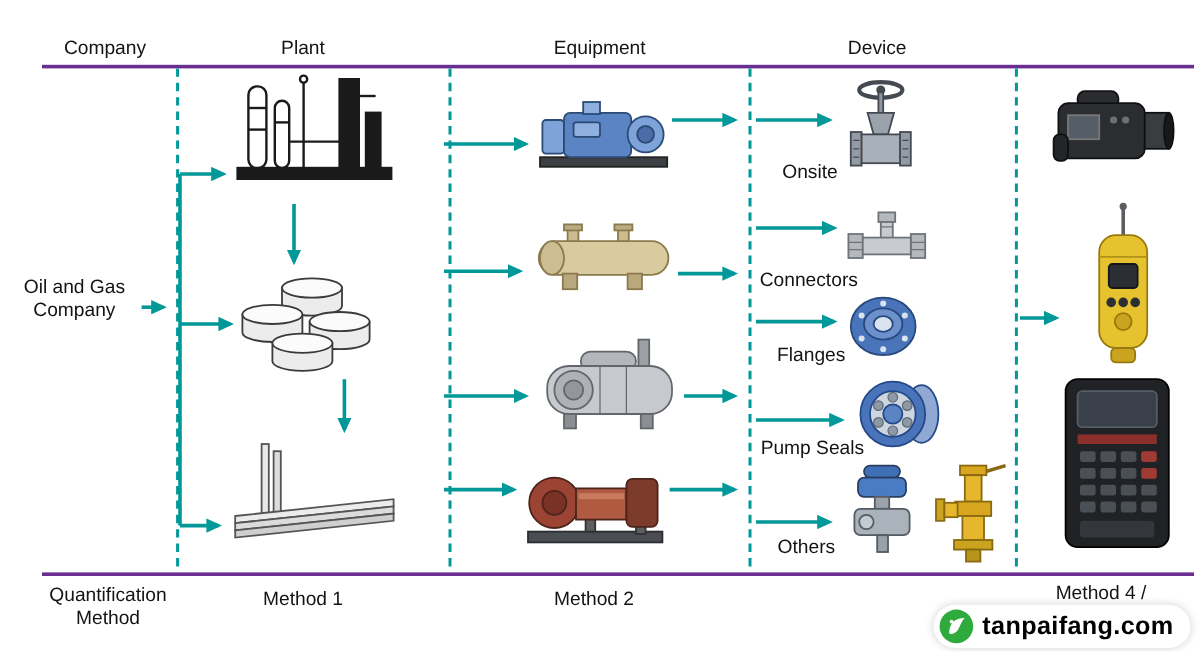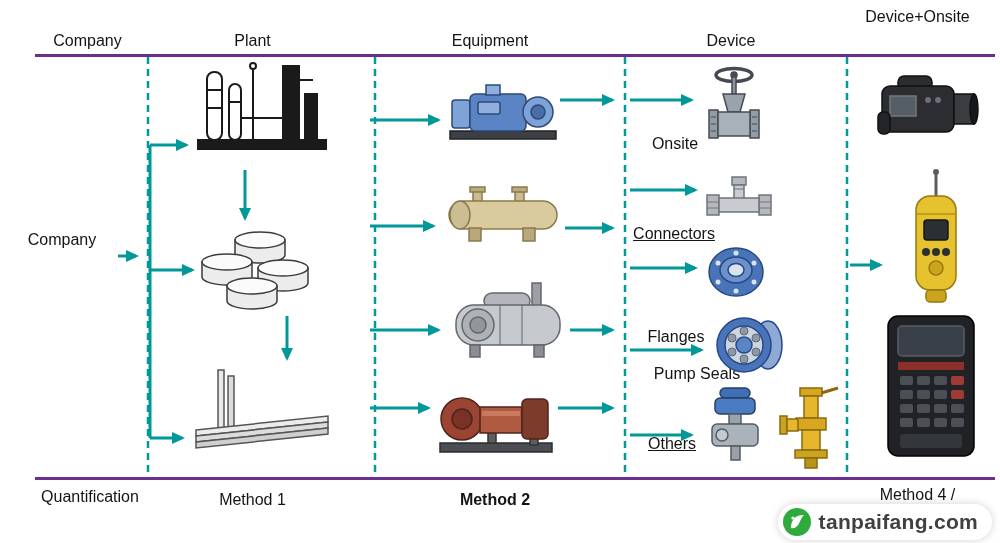--- a/index.html
+++ b/index.html
@@ -10,39 +10,39 @@
   .lbl { font-size:16px; text-align:center; line-height:19px; color:#141414; }
   .rule { position:absolute; height:3px; background:#6b2d90; }
   .img-box { position:absolute; }
   .img-box svg { display:block; width:100%; height:100%; }
   .watermark {
     position:absolute; right:8px; bottom:3px; z-index:5;
     display:flex; align-items:center; gap:7px;
     background:#ffffff; border-radius:19px; padding:3px 14px 3px 4px;
     box-shadow:0 0 8px rgba(0,0,0,0.18);
   }
-  .wm-text { font-size:21px; font-weight:bold; color:#404040; letter-spacing:0.3px; }
+  .wm-text { font-size:21px; font-weight:bold; color:#000000; letter-spacing:0.3px; }
 </style>
 </head>
 <body>
 
 <div id="canvas">
 
   <div class="abs lbl" style="left:30px; top:31px; width:115px;">Company</div>
   <div class="abs lbl" style="left:195px; top:31px; width:115px;">Plant</div>
-  <div class="abs lbl" style="left:430px; top:31px; width:120px;">Equipment</div>
+  <div class="abs lbl" style="left:418px; top:31px; width:120px;text-align:right;">Equipment</div>
   <div class="abs lbl" style="left:672px; top:31px; width:118px;">Device</div>
   <div class="abs lbl" style="left:845px; top:7px; width:145px;">
-    <div>Device+Onsite</div>
   </div>
 
   <div class="rule" style="left:35px; top:54px; width:960px;"></div>
   <div class="rule" style="left:35px; top:477px; width:960px;"></div>
 
   <div class="abs lbl" style="left:2px; top:230px; width:120px;">
+    <div>Oil and Gas</div>
     <div>Company</div>
   </div>
 
   <svg class="abs" width="1000" height="543" style="left:0; top:0;">
     <defs>
       <marker id="ah" markerUnits="userSpaceOnUse" markerWidth="13" markerHeight="12" refX="10" refY="6" orient="auto">
         <path d="M0,0 L13,6 L0,12 Z" fill="#009898"></path>
       </marker>
     </defs>
     <g stroke="#009898" stroke-width="2.5" fill="none">
@@ -176,24 +176,24 @@
         <circle cx="26" cy="38" r="21" fill="#9c4434"></circle>
         <circle cx="26" cy="38" r="10" fill="#7a3226"></circle>
         <rect x="44" y="26" width="42" height="26" fill="#b05a42"></rect>
         <rect x="46" y="30" width="38" height="5" fill="#c97a5e" stroke="none"></rect>
         <rect x="86" y="18" width="26" height="40" rx="5" fill="#7d3b2c"></rect>
       </g>
     </svg>
   </div>
 
   <div class="abs lbl" style="left:640px; top:134px; width:70px;">Onsite</div>
-  <div class="abs lbl" style="left:630px; top:224px; width:88px;text-decoration:underline;">Connectors</div>
-  <div class="abs lbl" style="left:638px; top:287px; width:76px;margin-top:40px;">Flanges</div>
-  <div class="abs lbl" style="left:630px; top:364px; width:94px;margin-left:20px;">Pump Seals</div>
-  <div class="abs lbl" style="left:636px; top:434px; width:72px;text-decoration:underline;">Others</div>
+  <div class="abs lbl" style="left:630px; top:224px; width:88px;">Connectors</div>
+  <div class="abs lbl" style="left:638px; top:287px; width:76px;">Flanges</div>
+  <div class="abs lbl" style="left:630px; top:364px; width:94px;">Pump Seals</div>
+  <div class="abs lbl" style="left:636px; top:447px; width:72px;">Others</div>
 
   <div class="img-box" style="left:703px; top:64px; width:62px; height:88px;">
     <svg viewBox="0 0 62 88">
       <g stroke="#454a52" stroke-width="1.5">
         <ellipse cx="31" cy="11" rx="18" ry="6.5" fill="none" stroke-width="3.5"></ellipse>
         <circle cx="31" cy="11" r="3" fill="#454a52"></circle>
         <rect x="29" y="13" width="4" height="17" fill="#8d959e"></rect>
         <path d="M20,30 h22 l-5,18 h-12 Z" fill="#9aa2ab"></path>
         <rect x="6" y="46" width="9" height="28" fill="#939ba4"></rect>
         <rect x="47" y="46" width="9" height="28" fill="#939ba4"></rect>
@@ -345,23 +345,24 @@
             <rect x="50" y="106" width="13" height="9" rx="2"></rect>
             <rect x="67" y="106" width="13" height="9" rx="2"></rect>
         </g>
         <rect x="16" y="122" width="62" height="14" rx="3" fill="#33373c" stroke="none"></rect>
       </g>
     </svg>
   </div>
 
   <div class="abs lbl" style="left:25px; top:487px; width:130px;">
     <div>Quantification</div>
+    <div>Method</div>
   </div>
   <div class="abs lbl" style="left:195px; top:490px; width:115px;">Method 1</div>
-  <div class="abs lbl" style="left:435px; top:490px; width:120px;font-weight:bold;">Method 2</div>
+  <div class="abs lbl" style="left:435px; top:490px; width:120px;">Method 2</div>
   <div class="abs lbl" style="left:850px; top:485px; width:135px;">
     <div>Method 4 /</div>
     <div>Method 5</div>
   </div>
 
   <div class="watermark">
     <svg width="30" height="30" viewBox="0 0 30 30">
       <circle cx="15" cy="15" r="14" fill="#2faa3c"></circle>
       <path d="M9,21 C9,12.5 13.5,8 22,8 C18.5,11.5 18.5,14.5 16.5,17.5 C14.5,20.5 11.5,22 9,21 Z" fill="#ffffff"></path>
       <circle cx="11" cy="11" r="1.6" fill="#ffffff"></circle>

